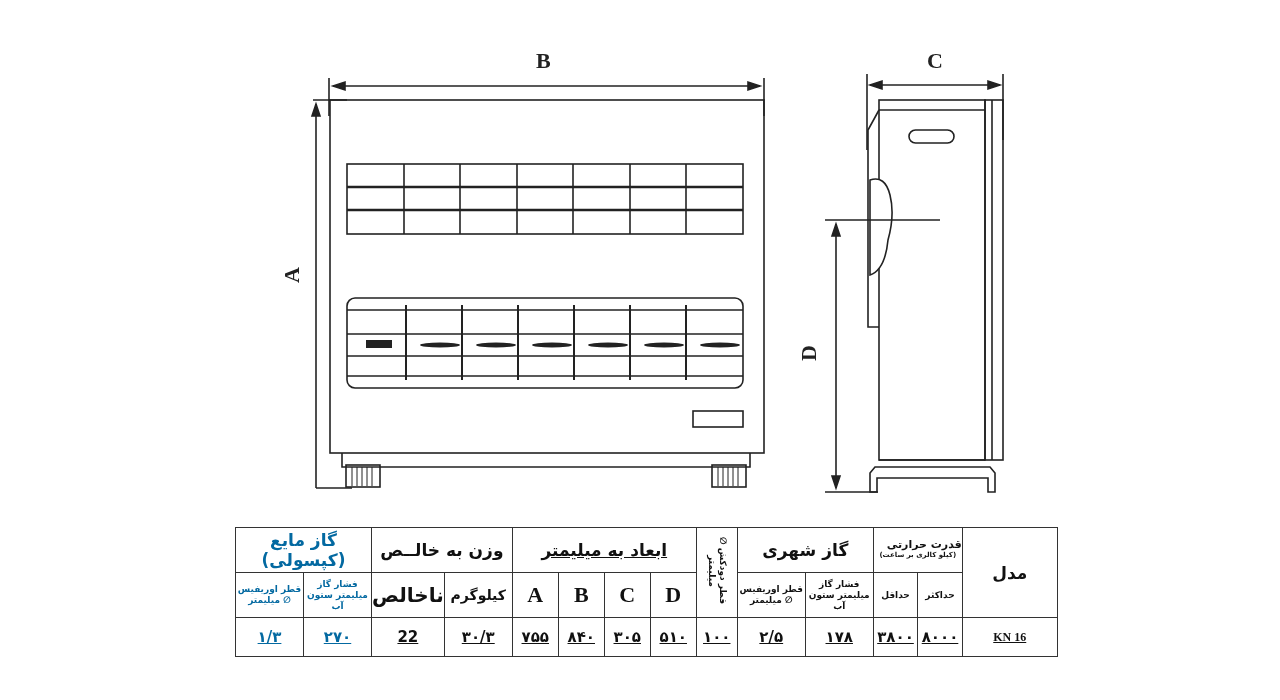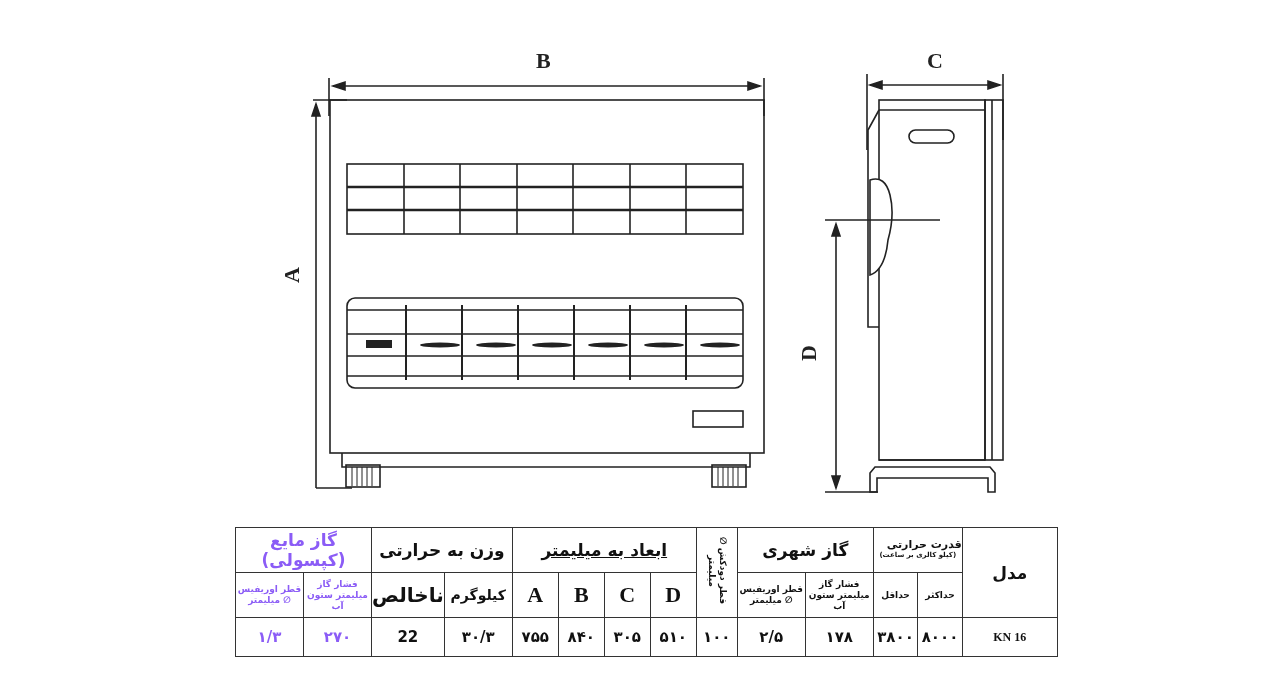--- a/index.html
+++ b/index.html
@@ -4,22 +4,22 @@
 <style>
   html,body{margin:0;padding:0;background:#fff;}
   body{width:1280px;height:700px;position:relative;overflow:hidden;font-family:"DejaVu Sans",sans-serif;color:#111;}
   .drawing{position:absolute;left:0;top:0;width:1280px;height:510px;}
   .dim-label{position:absolute;font-family:"Liberation Serif","DejaVu Serif",serif;font-weight:bold;font-size:22px;color:#222;}
   .spec-table{position:absolute;left:235px;top:527px;border-collapse:collapse;direction:rtl;}
   .spec-table td{border:1.5px solid #333;text-align:center;vertical-align:middle;padding:0;font-weight:bold;}
   .h1{font-size:17px;height:44px;}
   .h2{font-size:9px;line-height:11px;height:44px;}
   .letter{font-family:"Liberation Serif","DejaVu Serif",serif;font-size:22px;}
-  .val{font-size:15px;height:38px;}
-  .red{color:#8b5cf6;}
+  .val{font-size:15px;height:38px;text-decoration:underline;}
+  .red{color:#0369a1;}
   .model-val{font-family:"Liberation Serif","DejaVu Serif",serif;font-size:12px;}
   .rot{writing-mode:vertical-rl;font-size:9px;line-height:11px;}
   .blank-cover{position:absolute;left:237px;top:657px;width:64px;height:10px;background:#fff;}
 </style>
 </head>
 <body>
 
 <div class="drawing">
   <svg width="1280" height="510" viewBox="0 0 1280 510">
     <g stroke="#222" fill="none" stroke-width="1.6">
@@ -124,21 +124,21 @@
     <td rowspan="2" style="width:94px;" class="h1">مدل</td>
     <td colspan="2" class="h2" style="width:88px;">
       <div style="font-size:11px;text-align:right;">قدرت حرارتی</div>
       <div style="font-size:7px;">(کیلو کالری بر ساعت)</div>
     </td>
     <td colspan="2" class="h1" style="width:134px;">گاز شهری</td>
     <td rowspan="2" style="width:40px;">
       <span class="rot"><span>قطر دودکش ∅</span><br><span>میلیمتر</span></span>
     </td>
     <td colspan="4" class="h1" style="width:180px;text-decoration:underline;">ابعاد به میلیمتر</td>
-    <td colspan="2" class="h1" style="width:134px;">وزن به حرارتی</td>
+    <td colspan="2" class="h1" style="width:134px;">وزن به خالــص</td>
     <td colspan="2" class="h1 red" style="width:134px;">گاز مایع (کپسولی)</td>
   </tr>
   <tr>
     <td class="h2">حداکثر</td>
     <td class="h2">حداقل</td>
     <td class="h2" style="width:67px;">فشار گاز میلیمتر ستون آب</td>
     <td class="h2" style="width:67px;">قطر اوریفیس ∅ میلیمتر</td>
     <td class="letter" style="width:45px;">D</td>
     <td class="letter" style="width:45px;">C</td>
     <td class="letter" style="width:45px;">B</td>

